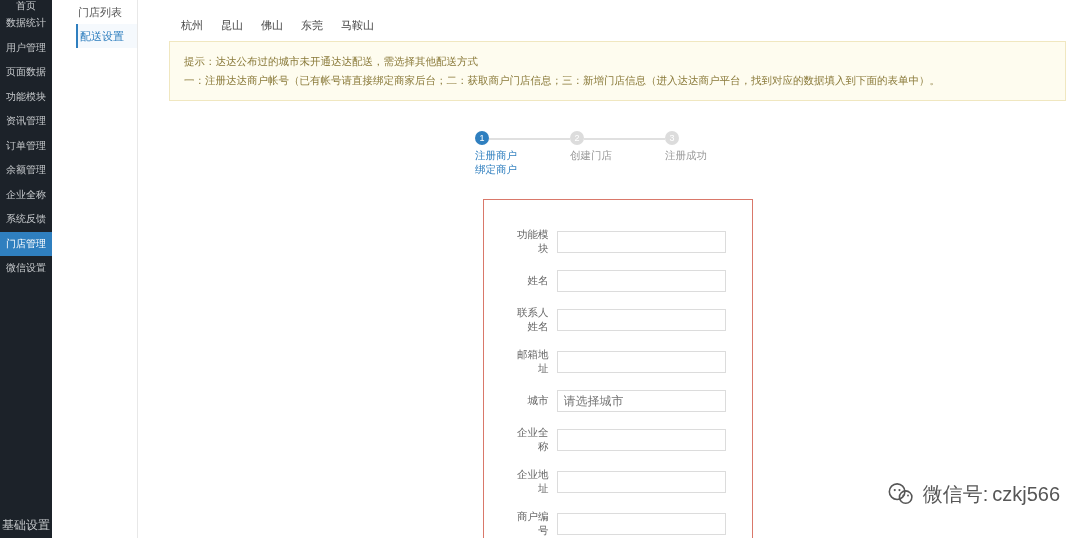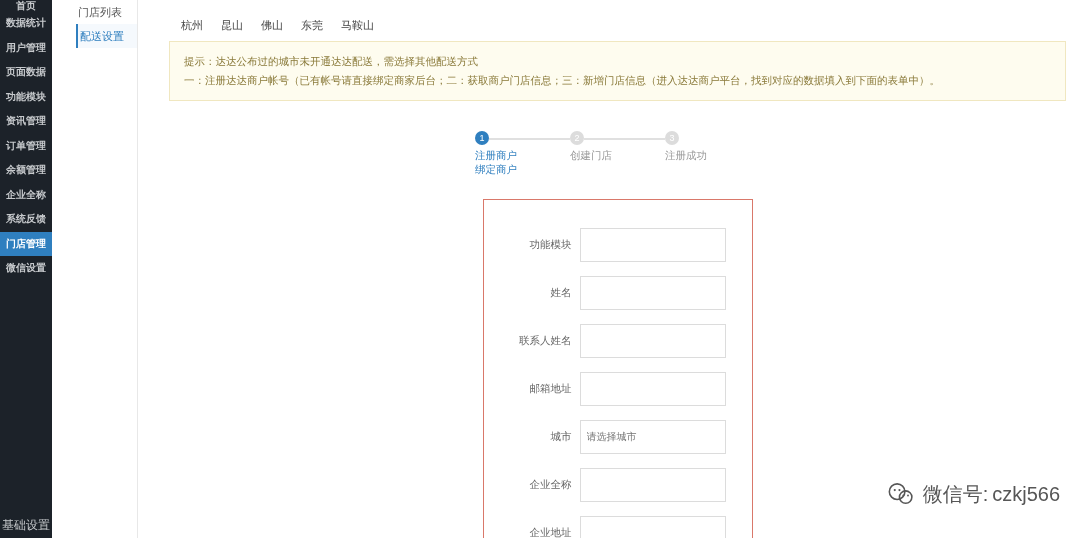--- a/index.html
+++ b/index.html
@@ -1,18 +1,18 @@
 <!DOCTYPE html>
 <html><head>
 <meta charset="utf-8">
 <style>
   * { box-sizing: border-box; margin: 0; padding: 0; }
   body { font-family: "Microsoft YaHei", Arial, sans-serif; font-size: 12px; color: #333; background: #fff; width: 1080px; height: 538px; overflow: hidden; position: relative; }
   .left-nav { position: absolute; left: 0; top: 0; width: 52px; height: 538px; background: #1c2229; color: #c6c9cc; }
-  .left-nav .nav-item { height: 24.5px; line-height: 24.5px; text-align: center; font-size: 10px; cursor: pointer; font-weight: bold; }
+  .left-nav .nav-item { height: 24.5px; line-height: 24.5px; text-align: center; font-size: 10px; cursor: pointer; }
   .left-nav .nav-item.active { background: #2f7fbf; color: #fff; }
   .left-nav .nav-top { height: 11px; line-height: 11px; }
   .left-nav .bottom-item { position: absolute; bottom: 0; width: 52px; text-align:center; font-size:12px; padding:4px 0;}
   .sub-nav { position: absolute; left: 52px; top: 0; width: 86px; height: 538px; background: #fff; border-right: 1px solid #e8e8e8; }
   .sub-nav .sub-item { height: 24px; line-height: 24px; padding-left: 2px; font-size: 11px; color: #555; cursor: pointer; margin-left: 24px; }
   .sub-nav .sub-item.active { color: #2f7fbf; border-left: 2px solid #2f7fbf; background: #f5f9fd; }
   .content { position: absolute; left: 155px; top: 0; right: 0; padding: 0 14px; }
   .city-row { padding: 18px 12px 8px 12px; font-size: 11px; color: #444; }
   .city-row span { margin-right: 18px; cursor:pointer;}
   .tip-box { background: #fefcef; border: 1px solid #f0e7c0; padding: 10px 14px; font-size: 10.5px; color: #8a7a3a; line-height: 1.8; overflow:hidden; text-overflow:ellipsis; white-space:nowrap;}
@@ -20,21 +20,21 @@
   .steps { display: flex; justify-content: center; margin-top: 30px; }
   .steps-inner { display: flex; align-items: flex-start; }
   .step { width: 95px; font-size: 10.5px; color: #999; position: relative; }
   .step.active { color: #2f7fbf; }
   .step-dot { width: 14px; height: 14px; border-radius: 50%; background: #dcdcdc; color: #fff; font-size: 9px; text-align: center; line-height: 14px; margin-bottom: 4px; }
   .step.active .step-dot { background: #2f7fbf; }
   .step-line { position: absolute; top: 7px; left: 14px; right: 0; height: 2px; background: #e0e0e0; }
   .form-wrap { width: 270px; margin: 22px auto 0 auto; border: 1px solid #d9786a; padding: 28px 26px 28px 26px; }
   .frow { display: flex; align-items: center; margin-bottom: 14px; }
   .flabel { width: 74px; text-align: right; font-size: 10.5px; color: #666; padding-right: 8px; }
-  .finput { flex: 1; height: 34px; border: 1px solid #dcdcdc; padding: 0 6px; font-size: 10px; color:#333;}
+  .finput { flex: 1; height: 22px; border: 1px solid #dcdcdc; padding: 0 6px; font-size: 12px; color:#333;}
   .submit-btn { display:block; width: 156px; height: 22px; line-height:22px; background: #3b8bcc; color: #fff; text-align: center; font-size: 11px; margin: 6px 0 4px 82px; cursor:pointer; border:none;}
   .watermark { position: absolute; right: 20px; bottom: 30px; display:flex; align-items:center; color:#444; font-size:20px; font-weight:500; opacity:0.9;}
   .watermark .wicon { width:28px; height:28px; margin-right:8px; fill:#444;}
 </style>
 </head>
 <body>
 
 <div class="left-nav">
   <div class="nav-item nav-top">首页</div>
   <div id="left-nav-items">

